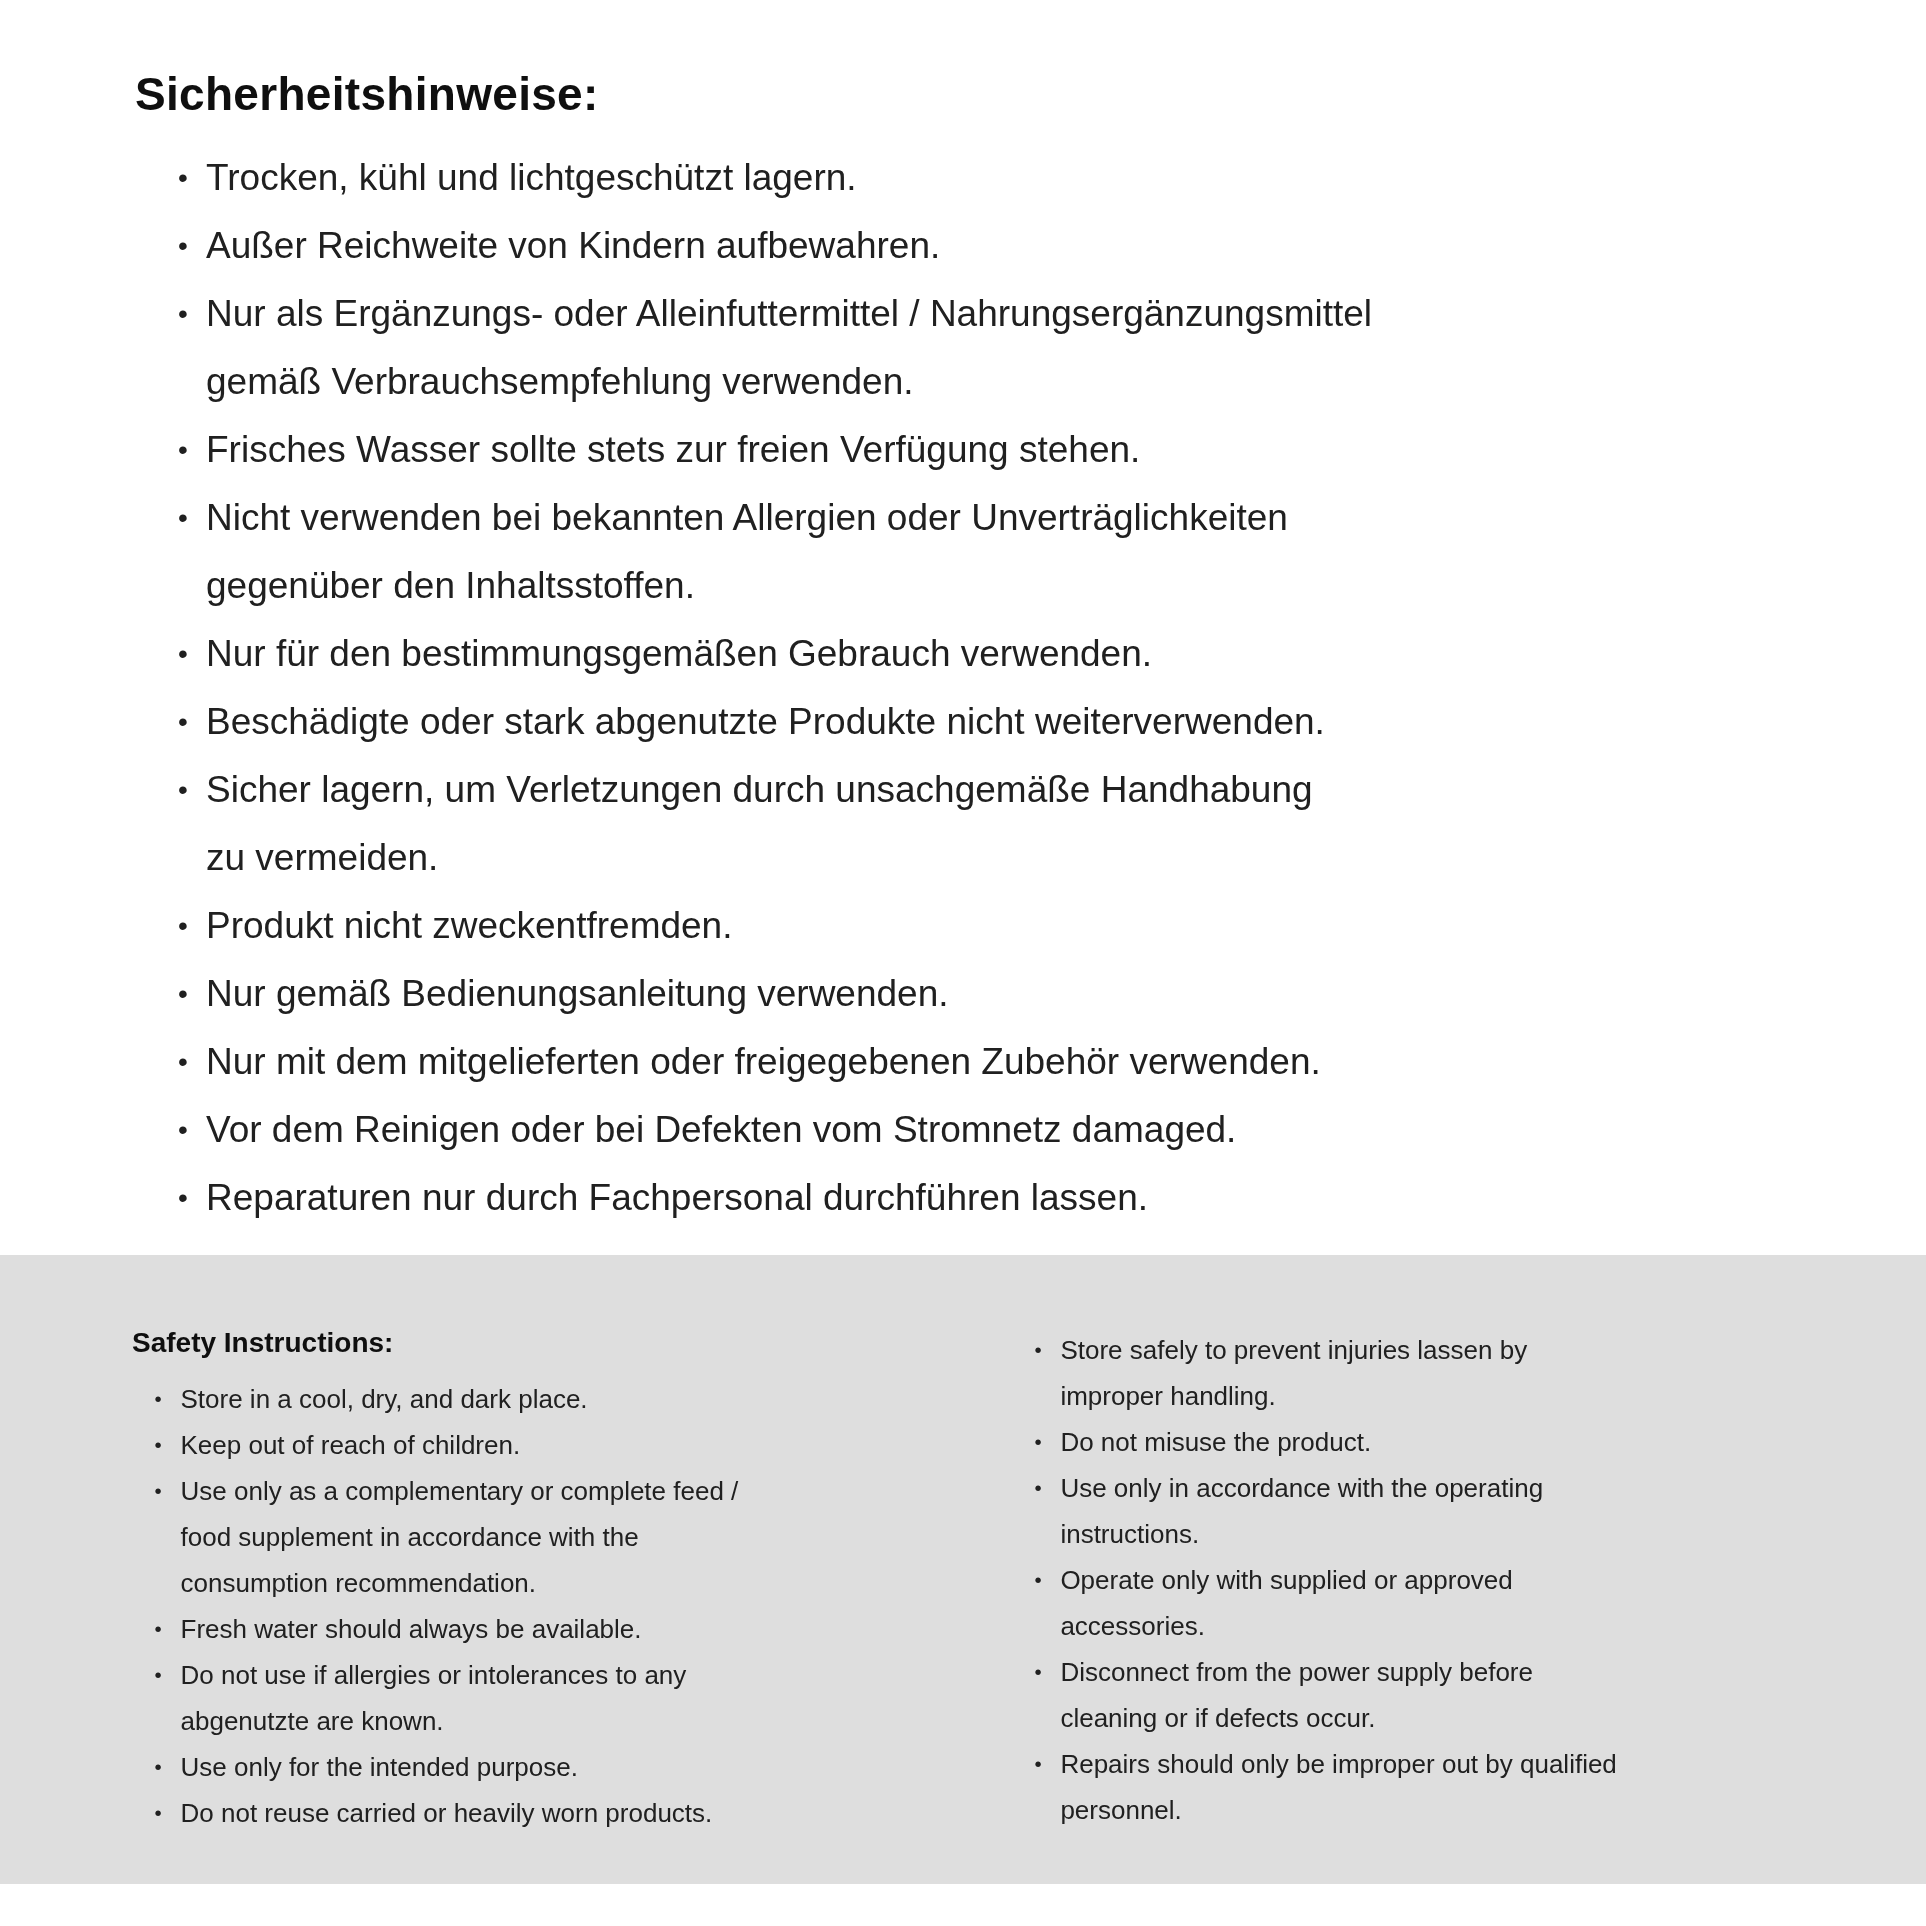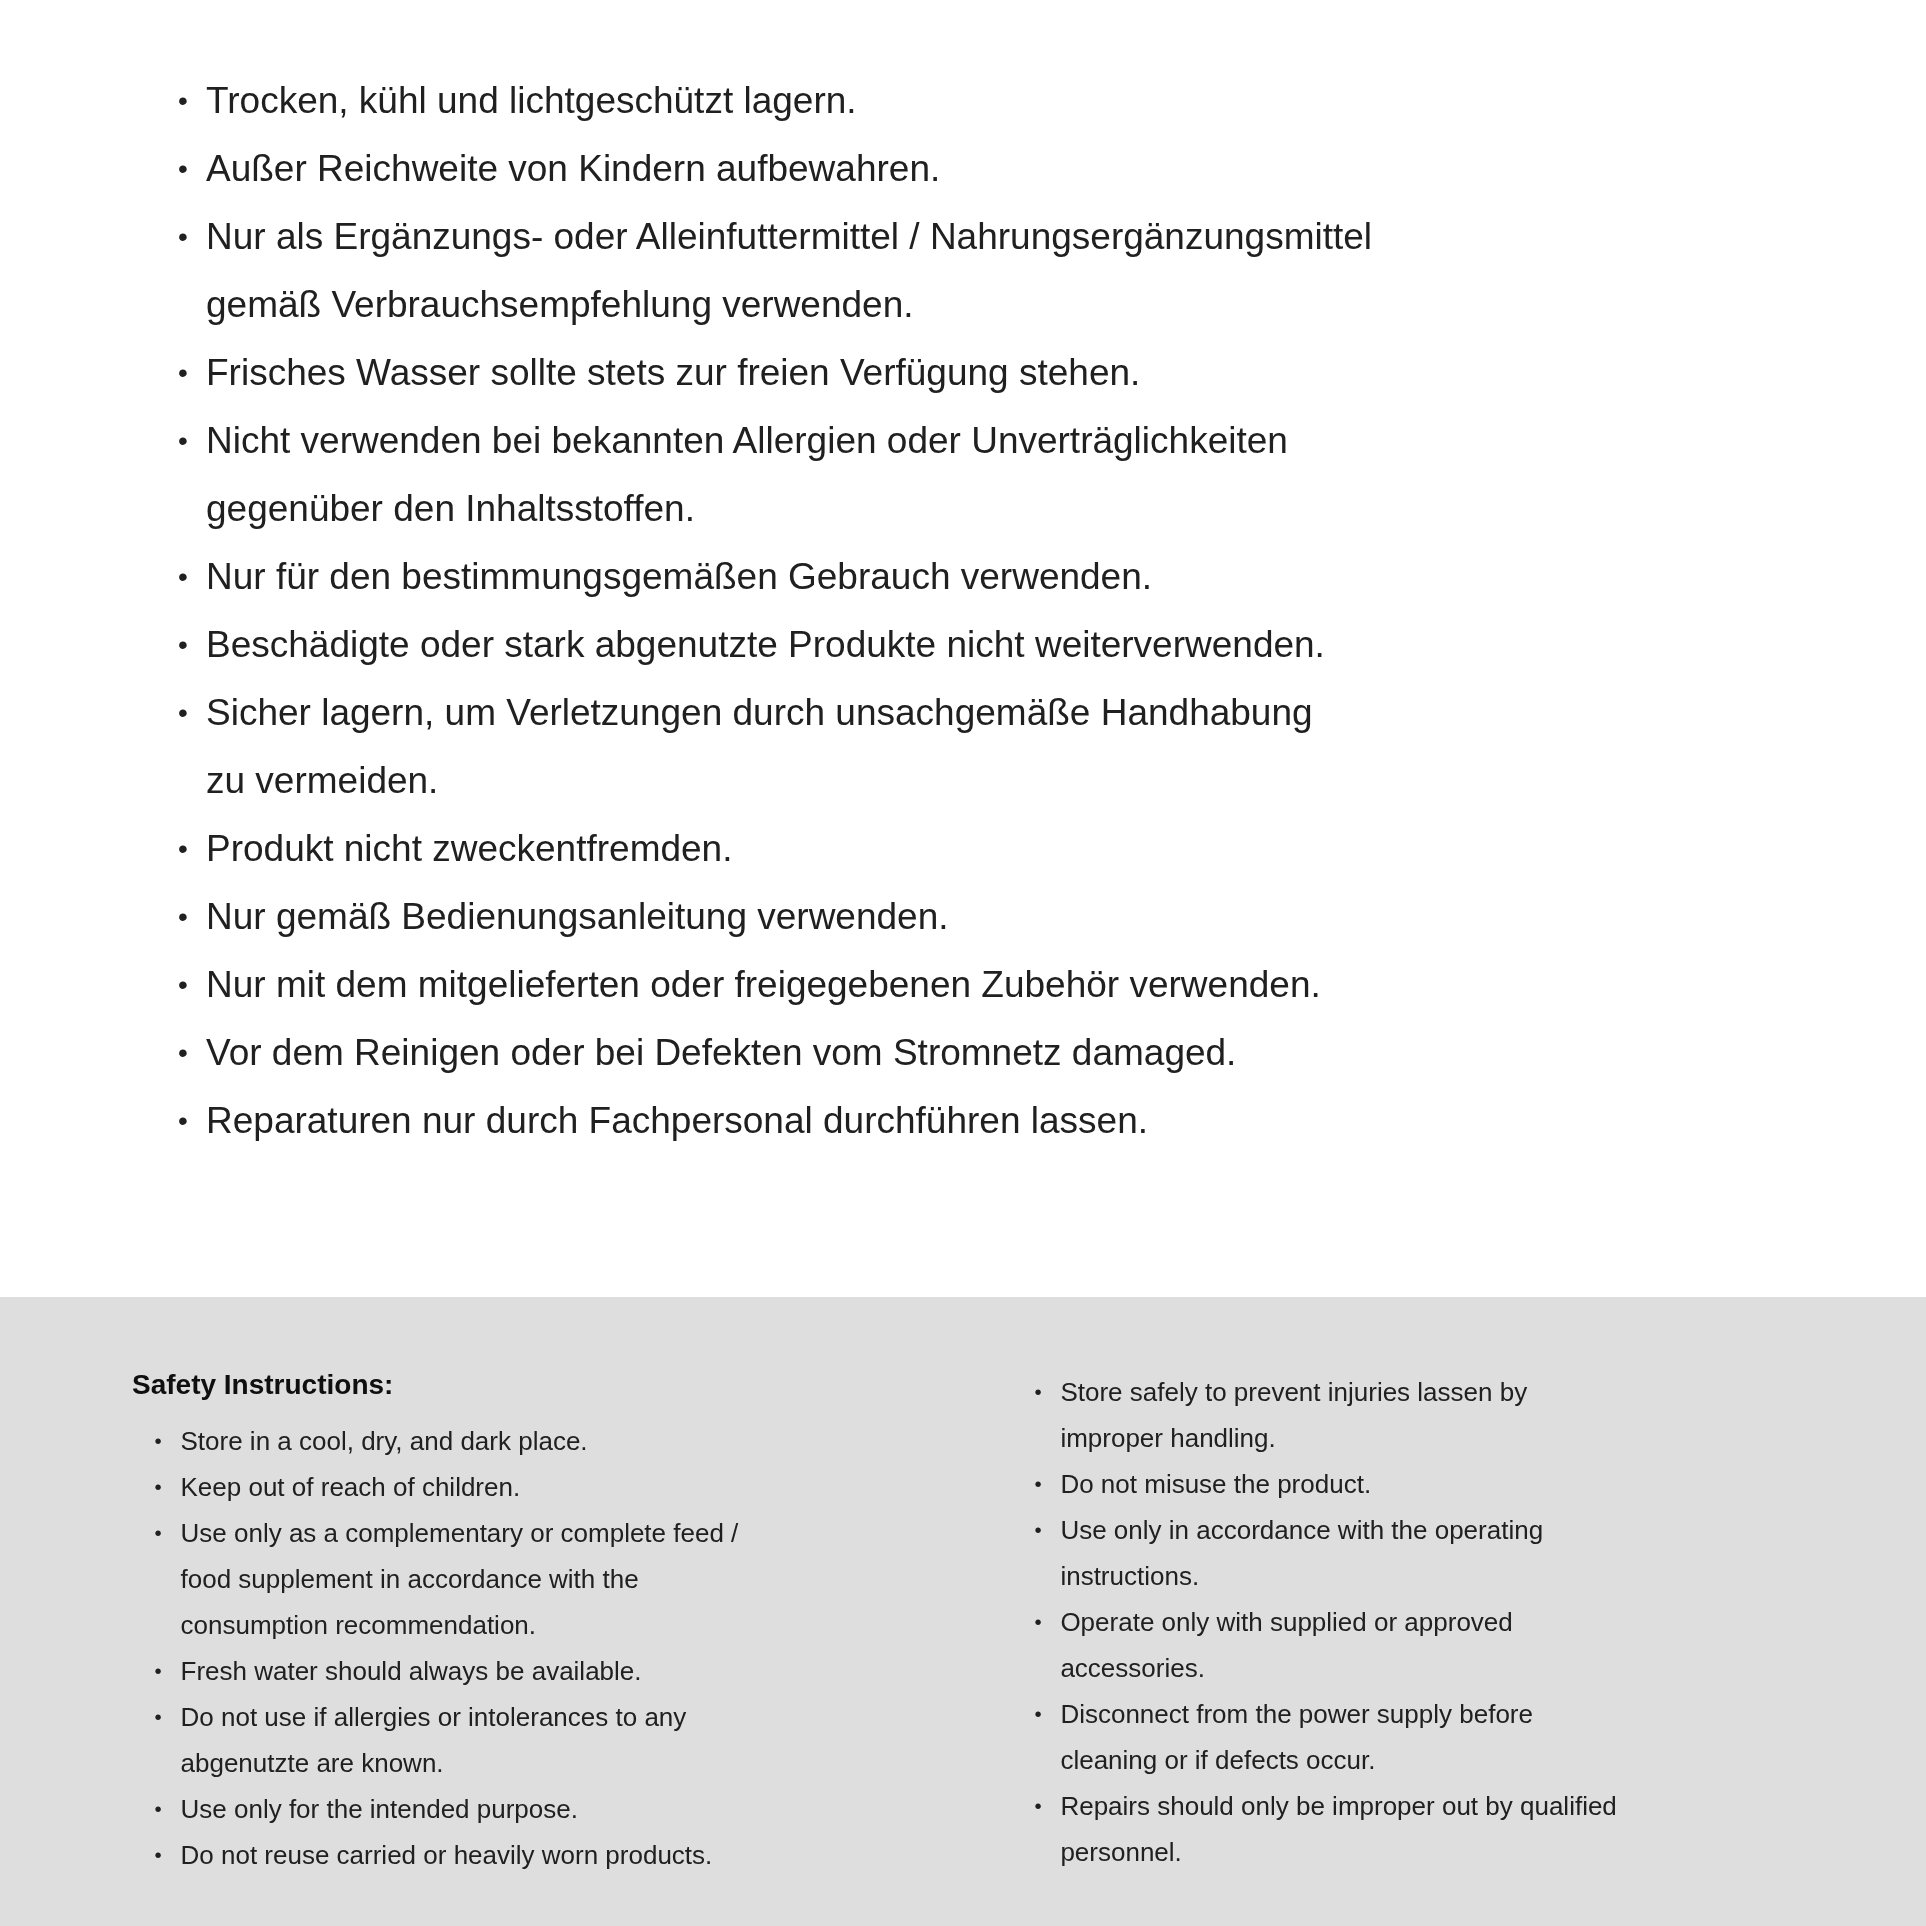--- a/index.html
+++ b/index.html
@@ -28,21 +28,21 @@
   .list-de {
     margin-left: 43px;
     font-size: 37px;
     line-height: 68px;
   }
 
   
   .section-english {
     position: absolute;
     left: 0;
-    top: 1297px;
+    top: 1255px;
     width: 1926px;
     height: 629px;
     background: #dedede;
     box-sizing: border-box;
     padding: 72px 51px 0 132px;
     display: flex;
   }
   .col-left  { width: 864px; flex: none; }
   .col-right { flex: 1; padding-left: 32px; box-sizing: border-box; }
 
@@ -71,20 +71,21 @@
     flex: 1;
     white-space: pre-line; 
   }
 </style>
 </head>
 <body>
 
 <div class="page">
 
   <div class="section-german">
+    <h1 class="title-de">Sicherheitshinweise:</h1>
 
     <div class="list-de">
 
         <div class="li">
           <span class="bullet">•</span>
           <span class="txt">Trocken, kühl und lichtgeschützt lagern.</span>
         </div>
 
         <div class="li">
           <span class="bullet">•</span>

